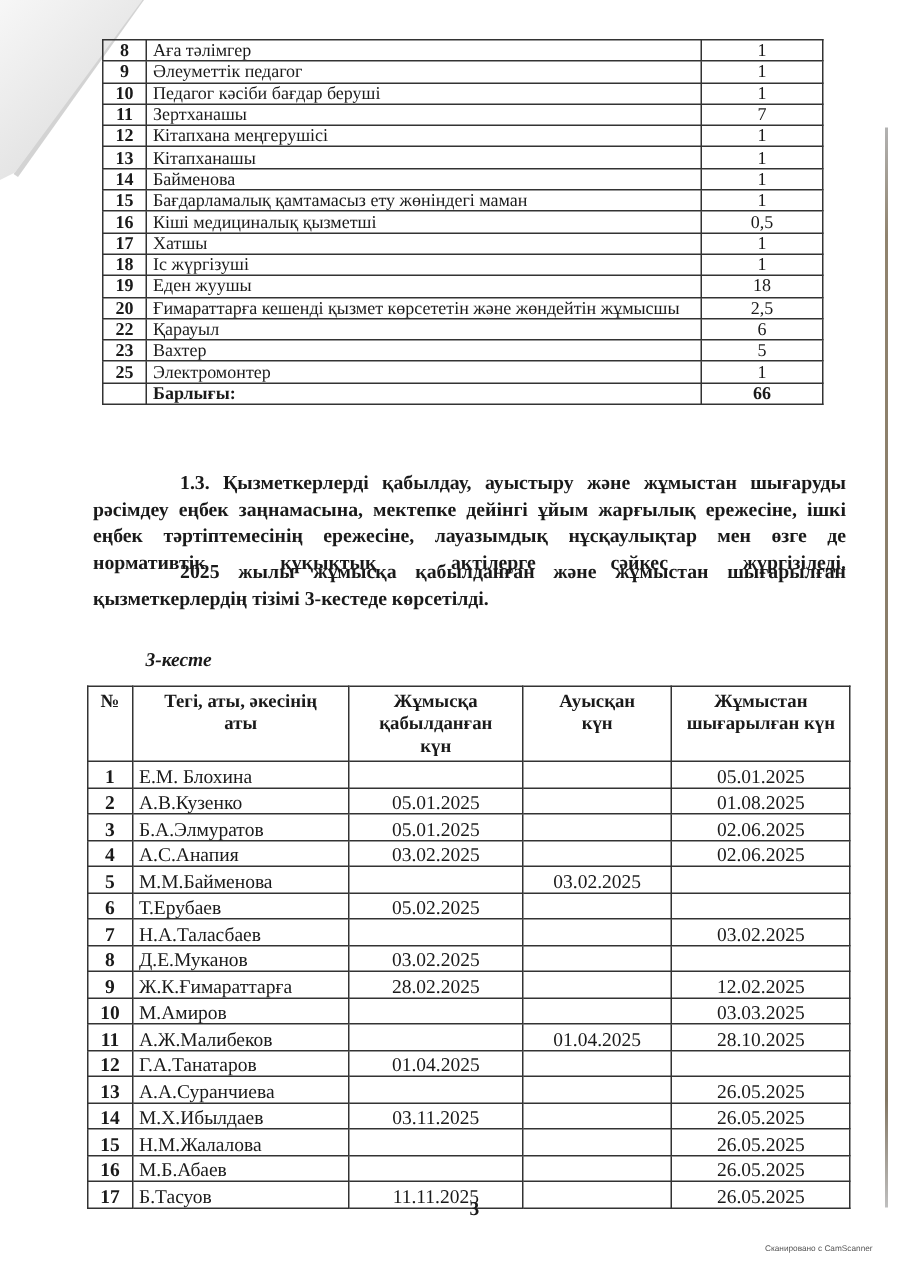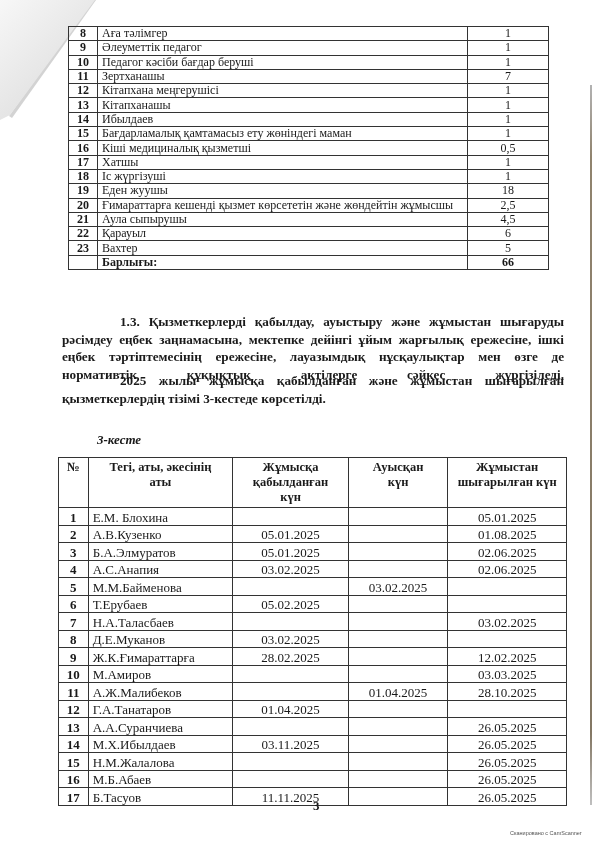--- a/index.html
+++ b/index.html
@@ -77,21 +77,21 @@
         <td>Кітапхана меңгерушісі</td>
         <td class="val">1</td>
       </tr>
       <tr>
         <td class="num">13</td>
         <td>Кітапханашы</td>
         <td class="val">1</td>
       </tr>
       <tr>
         <td class="num">14</td>
-        <td>Ибылдаев</td>
+        <td>Байменова</td>
         <td class="val">1</td>
       </tr>
       <tr>
         <td class="num">15</td>
         <td>Бағдарламалық қамтамасыз ету  жөніндегі маман</td>
         <td class="val">1</td>
       </tr>
       <tr>
         <td class="num">16</td>
         <td>Кіші медициналық қызметші</td>
@@ -111,33 +111,33 @@
         <td class="num">19</td>
         <td>Еден жуушы</td>
         <td class="val">18</td>
       </tr>
       <tr>
         <td class="num">20</td>
         <td>Ғимараттарға кешенді қызмет  көрсететін және жөндейтін жұмысшы</td>
         <td class="val">2,5</td>
       </tr>
       <tr>
-        <td class="num">21</td>
-        <td>Аула сыпырушы</td>
-        <td class="val">4,5</td>
-      </tr>
-      <tr>
         <td class="num">22</td>
         <td>Қарауыл</td>
         <td class="val">6</td>
       </tr>
       <tr>
         <td class="num">23</td>
         <td>Вахтер</td>
         <td class="val">5</td>
+      </tr>
+      <tr>
+        <td class="num">25</td>
+        <td>Электромонтер</td>
+        <td class="val">1</td>
       </tr>
       <tr class="total">
         <td class="num"></td>
         <td>Барлығы:</td>
         <td class="val">66</td>
       </tr>
     </tbody>
 </table>
 
 <div class="para" id="p1">

